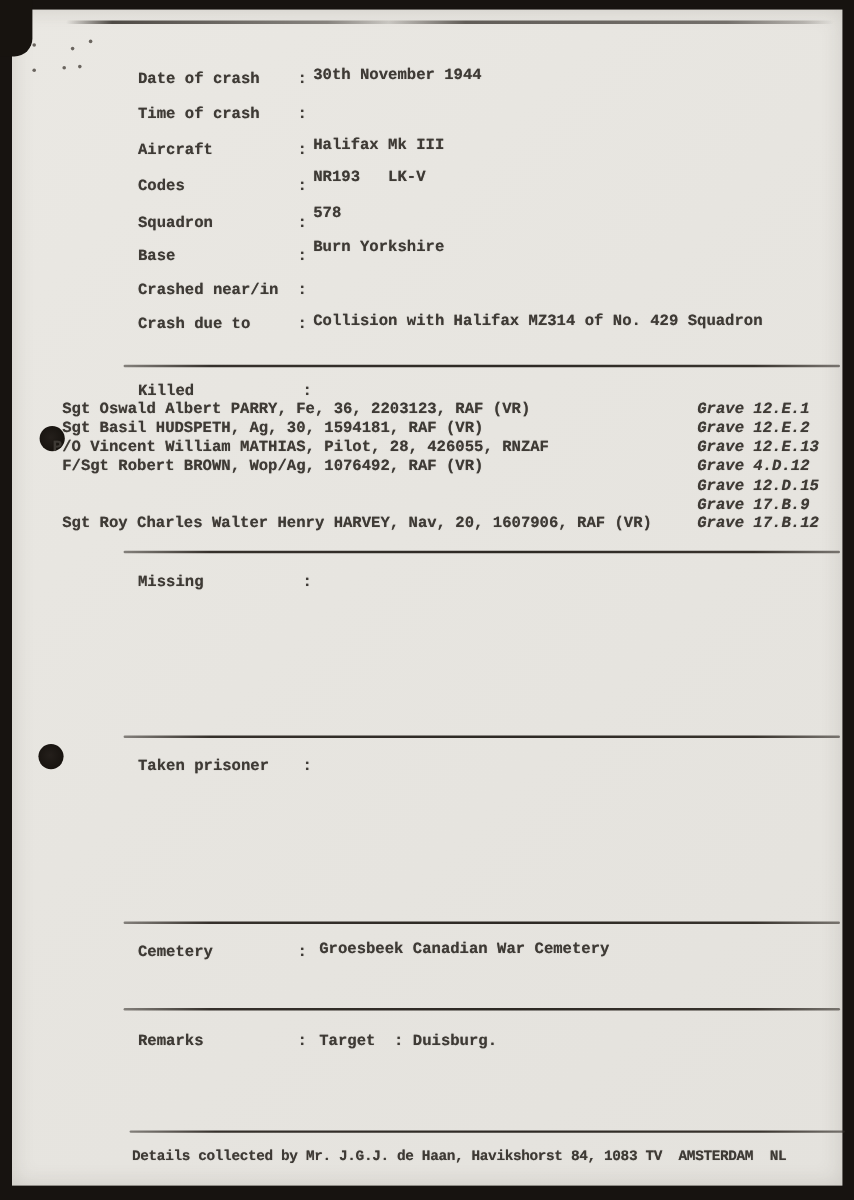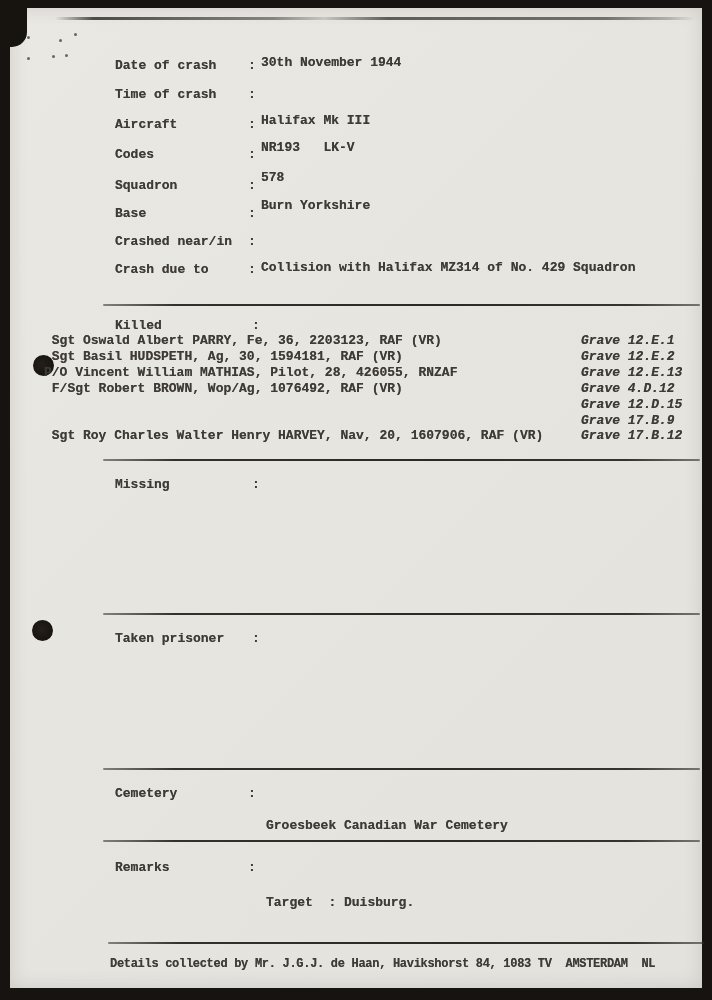--- a/index.html
+++ b/index.html
@@ -21,21 +21,21 @@
     font-size:13px;
     font-weight:600;
     line-height:16px;
     white-space:pre;
     text-shadow:0 0 .6px rgba(62,58,53,.7);
   }
   .frow{position:absolute;left:0;top:0;width:712px;height:16px;padding-left:44px;}
   .lbl{left:115px;}
   .sep{left:248px;}
   .val{left:261px;text-align:right;}
-  .val2{left:266px;margin-top:35px;}
+  .val2{left:266px;}
   .hline{
     position:absolute;height:2px;left:103px;width:597px;
     background:linear-gradient(90deg,rgba(50,45,40,.55),#35302b 12%,#2d2924 55%,#38332d 88%,rgba(50,45,40,.6));
     border-radius:1px;
   }
   .krow{position:absolute;left:44px;width:655px;height:16px;}
   .kname{left:0;}
   .kgrave{position:absolute;left:537px;top:0;font-style:italic;}
   .hole{
     position:absolute;width:21px;height:21px;border-radius:50%;

